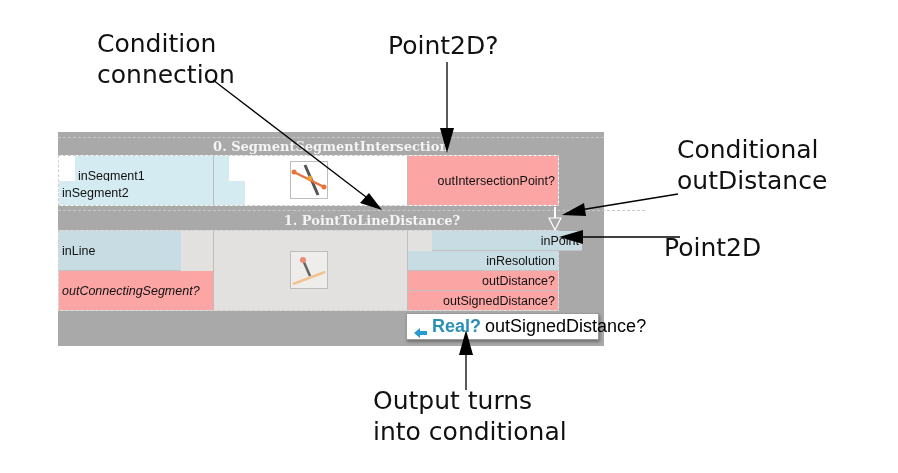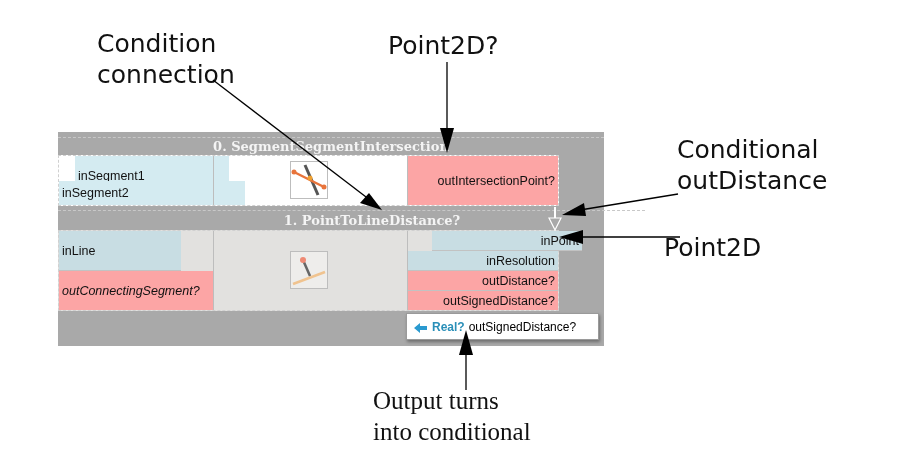--- a/index.html
+++ b/index.html
@@ -7,34 +7,34 @@
   .anno{position:absolute;font-family:"DejaVu Sans",sans-serif;font-size:25px;line-height:31px;color:#111;white-space:pre;}
   .panel{position:absolute;left:58px;top:132px;width:546px;height:214px;background:#a9a9a9;}
   .node-header{position:absolute;height:18px;color:#f4f4f4;font-family:"DejaVu Serif",serif;font-weight:bold;font-size:13px;line-height:18px;text-align:center;border-top:1px dashed #c8c8c8;}
   .node-body{position:absolute;border:1px dashed #d0d0d0;box-sizing:border-box;}
   .port{position:absolute;box-sizing:border-box;font-family:"Liberation Sans",sans-serif;font-size:12.5px;color:#111;padding:0 3px;display:flex;align-items:center;border-bottom:1px solid #c2c2c2;}
   .port.in0{background:#d4ebf1;}
   .port.in1{background:#c8dde3;}
   .port.out{background:#fca5a5;justify-content:flex-end;}
   .port.in-right{justify-content:flex-end;}
   .icon-box{position:absolute;width:38px;height:38px;border:1px solid #bdbdbd;background:#f5f5f3;box-sizing:border-box;}
-  .popup{position:absolute;left:406px;top:313px;width:193px;height:27px;background:#fff;border:1px solid #9a9a9a;box-shadow:1px 2px 3px rgba(0,0,0,0.35);box-sizing:border-box;font-family:"Liberation Sans",sans-serif;font-size:12px;display:flex;align-items:center;padding-left:7px;}
+  .popup{position:absolute;left:406px;top:313px;width:193px;height:27px;background:#fff;border:1px solid #9a9a9a;box-shadow:1px 2px 3px rgba(0,0,0,0.35);box-sizing:border-box;font-family:"Liberation Sans",sans-serif;font-size:18px;display:flex;align-items:center;padding-left:7px;}
   .popup .type{color:#2a8fb8;font-weight:bold;margin:0 4px 0 5px;}
   svg.overlay{position:absolute;left:0;top:0;}
 </style>
 </head>
 <body>
 
 <div class="anno" style="left:97px;top:28px;">Condition
 connection</div>
 <div class="anno" style="left:388px;top:30px;">Point2D?</div>
 <div class="anno" style="left:677px;top:134px;">Conditional
 outDistance</div>
 <div class="anno" style="left:664px;top:220px;margin-top:12px;">Point2D</div>
-<div class="anno" style="left:373px;top:385px;font-family:Liberation Serif, serif;">Output turns
+<div class="anno" style="left:373px;top:385px;">Output turns
 into conditional</div>
 
 <div class="panel">
 
   <div class="node-header" style="left:0;top:5px;width:546px;">0. SegmentSegmentIntersection</div>
   <div class="node-body" style="left:0;top:23px;width:501px;height:51px;background:#fff;">
     <div class="port in0" style="left:16px;top:0;width:154px;height:40px;">inSegment1</div>
     <div class="port in0" style="left:0;top:25px;width:186px;height:24px;border-bottom:none;">inSegment2</div>
     <div style="position:absolute;left:154px;top:0;width:1px;height:49px;background:#bdbdbd;"></div>
     <div class="icon-box" style="left:231px;top:5px;background:#fff;">

